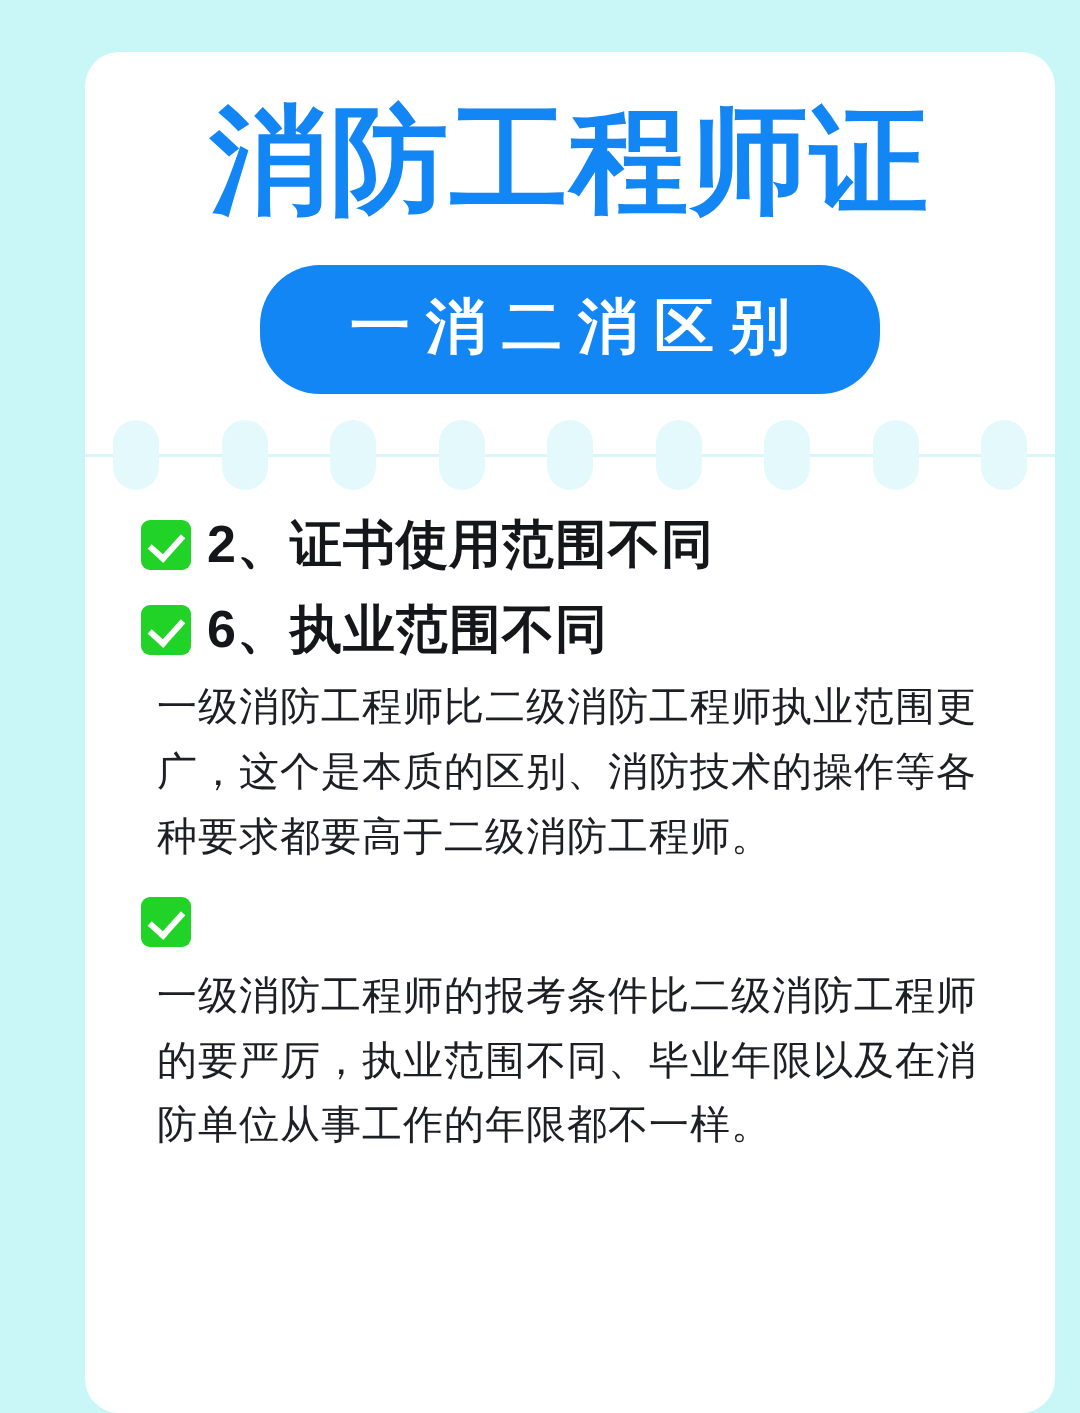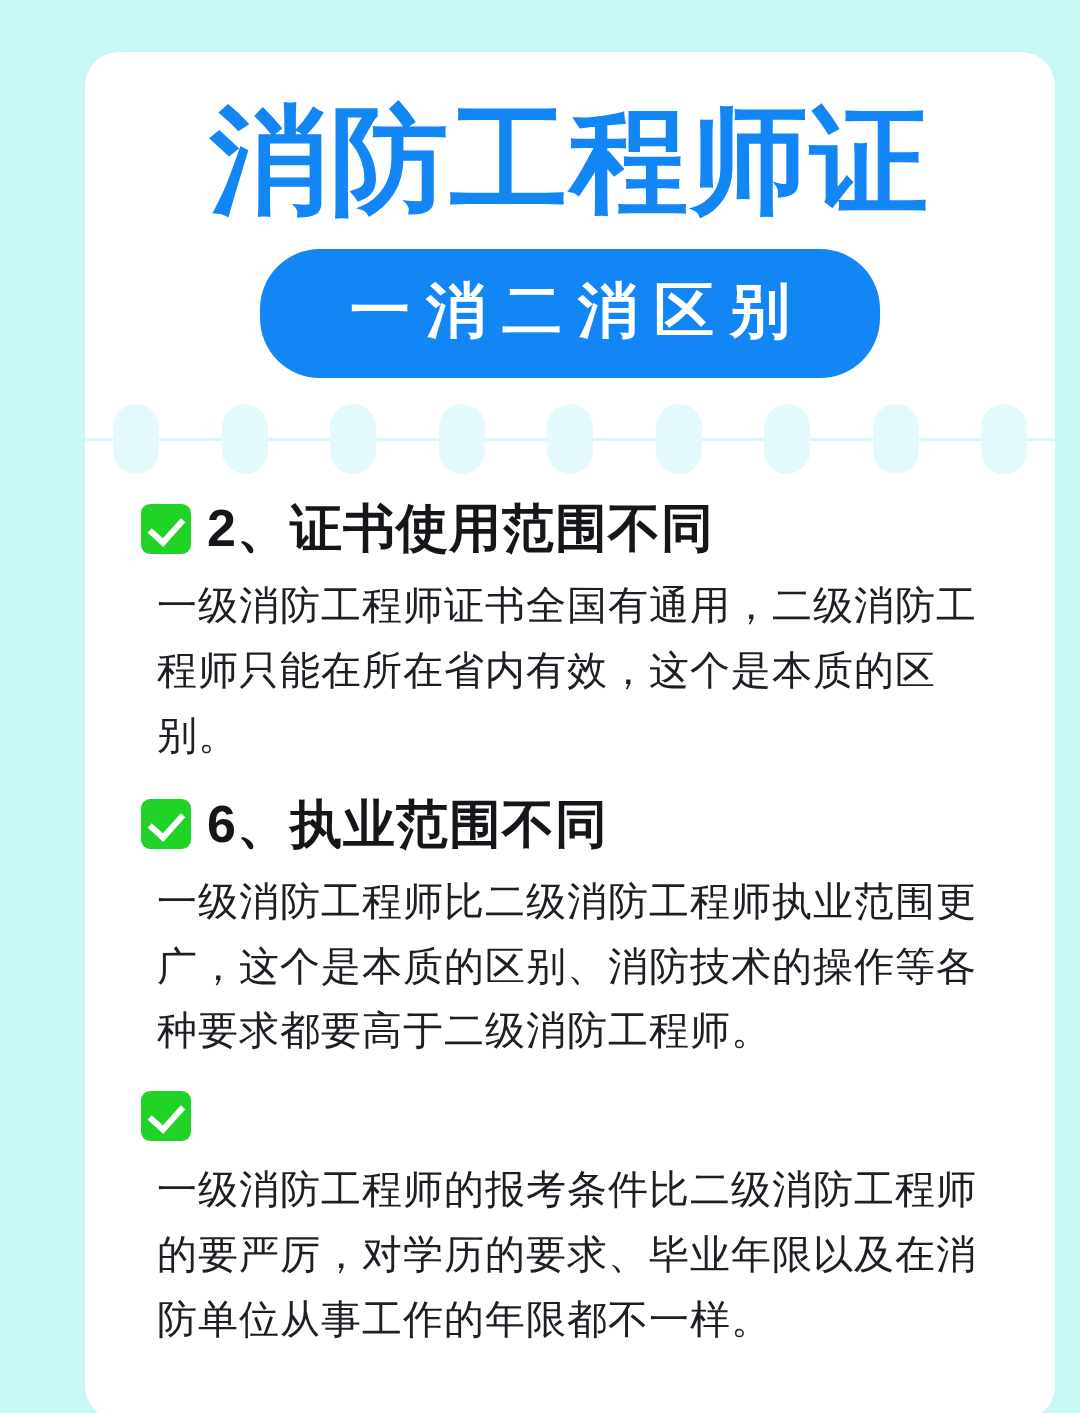--- a/index.html
+++ b/index.html
@@ -38,21 +38,21 @@
   .main-title {
     font-size: 118px;
     line-height: 1.06;
     font-weight: bold;
     color: #1286f5;
     letter-spacing: 2px;
     font-family: "Liberation Sans", sans-serif;
     margin: 0;
   }
   .subtitle-wrap {
-    margin-top: 26px;
+    margin-top: 42px;
     display: flex;
     justify-content: center;
   }
   .subtitle-pill {
     background: #1286f5;
     color: #ffffff;
     font-size: 60px;
     font-weight: bold;
     letter-spacing: 16px;
     padding: 22px 64px 26px 80px;
@@ -166,33 +166,32 @@
       </div>
     </div>
 
     <div class="content">
 
       <div class="section">
         <div class="sec-head">
           <span class="check"></span>
           <span class="sec-title">2、证书使用范围不同</span>
         </div>
-        <div class="sec-body">一级消防工程师证书全国有通用，二级消防工程师只能在所在省内有效，这个是本质的区别。</div>
       </div>
 
       <div class="section">
         <div class="sec-head">
           <span class="check"></span>
           <span class="sec-title">6、执业范围不同</span>
         </div>
         <div class="sec-body">一级消防工程师比二级消防工程师执业范围更广，这个是本质的区别、消防技术的操作等各种要求都要高于二级消防工程师。</div>
       </div>
 
       <div class="section">
         <div class="sec-head">
           <span class="check"></span>
         </div>
-        <div class="sec-body">一级消防工程师的报考条件比二级消防工程师的要严厉，对学历的要求、毕业年限以及在消防单位从事工作的年限都不一样。</div>
+        <div class="sec-body">一级消防工程师的报考条件比二级消防工程师的要严厉，执业范围不同、毕业年限以及在消防单位从事工作的年限都不一样。</div>
       </div>
 
     </div>
   </div>
 </div>
 
 </body></html>

